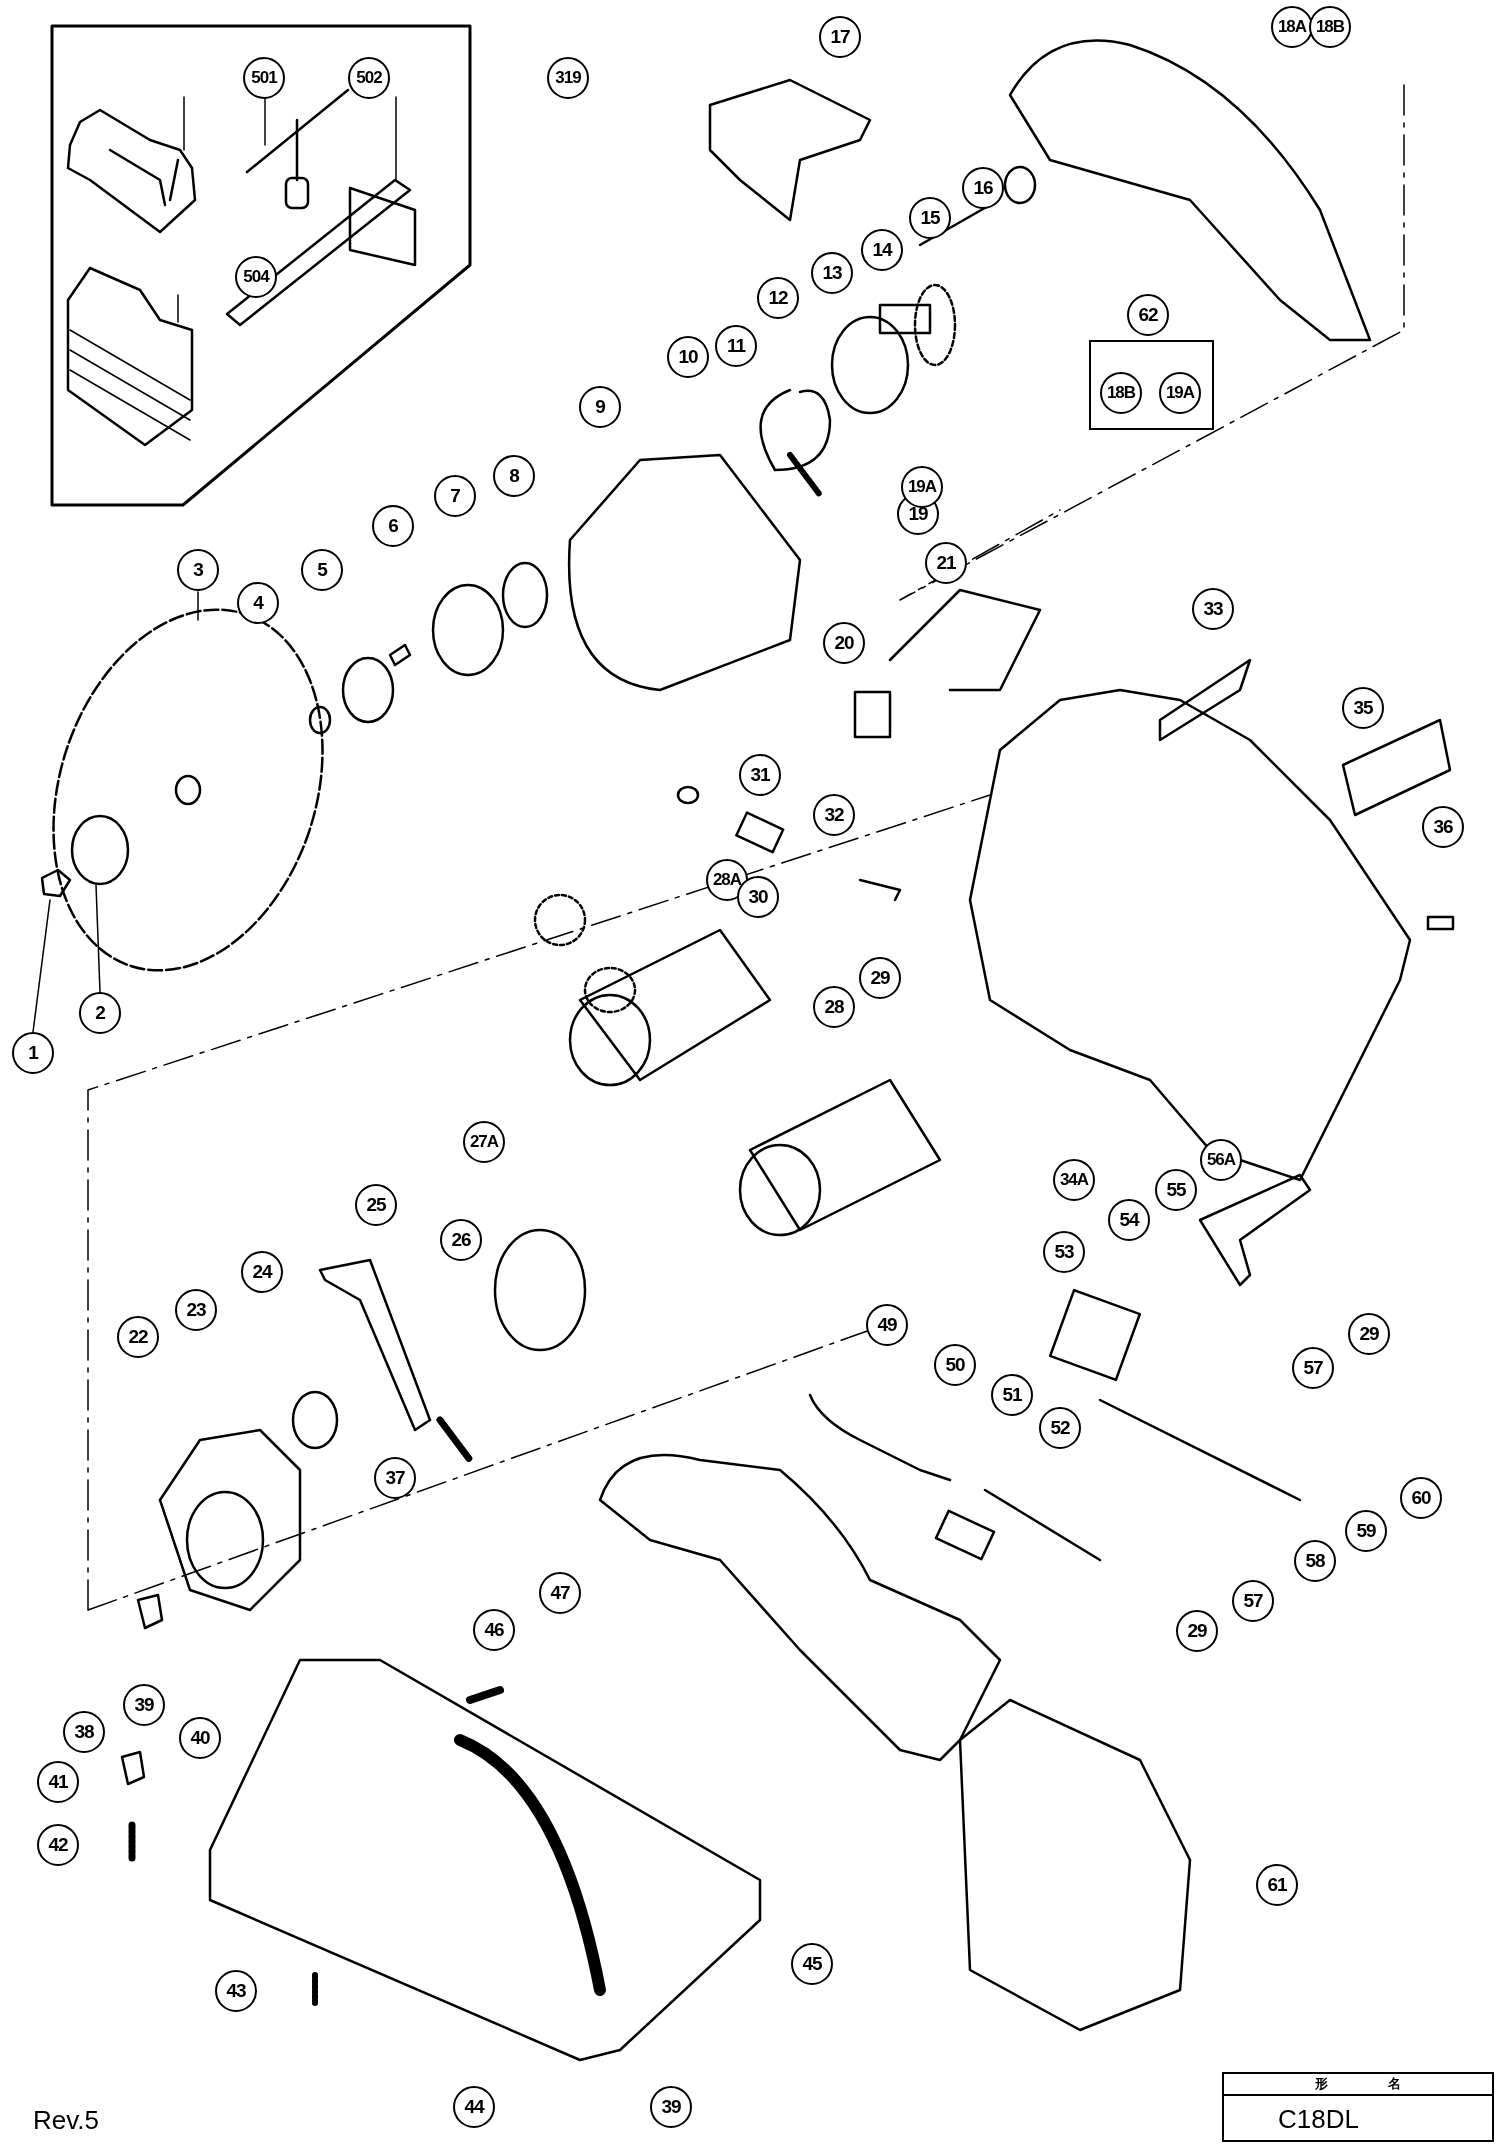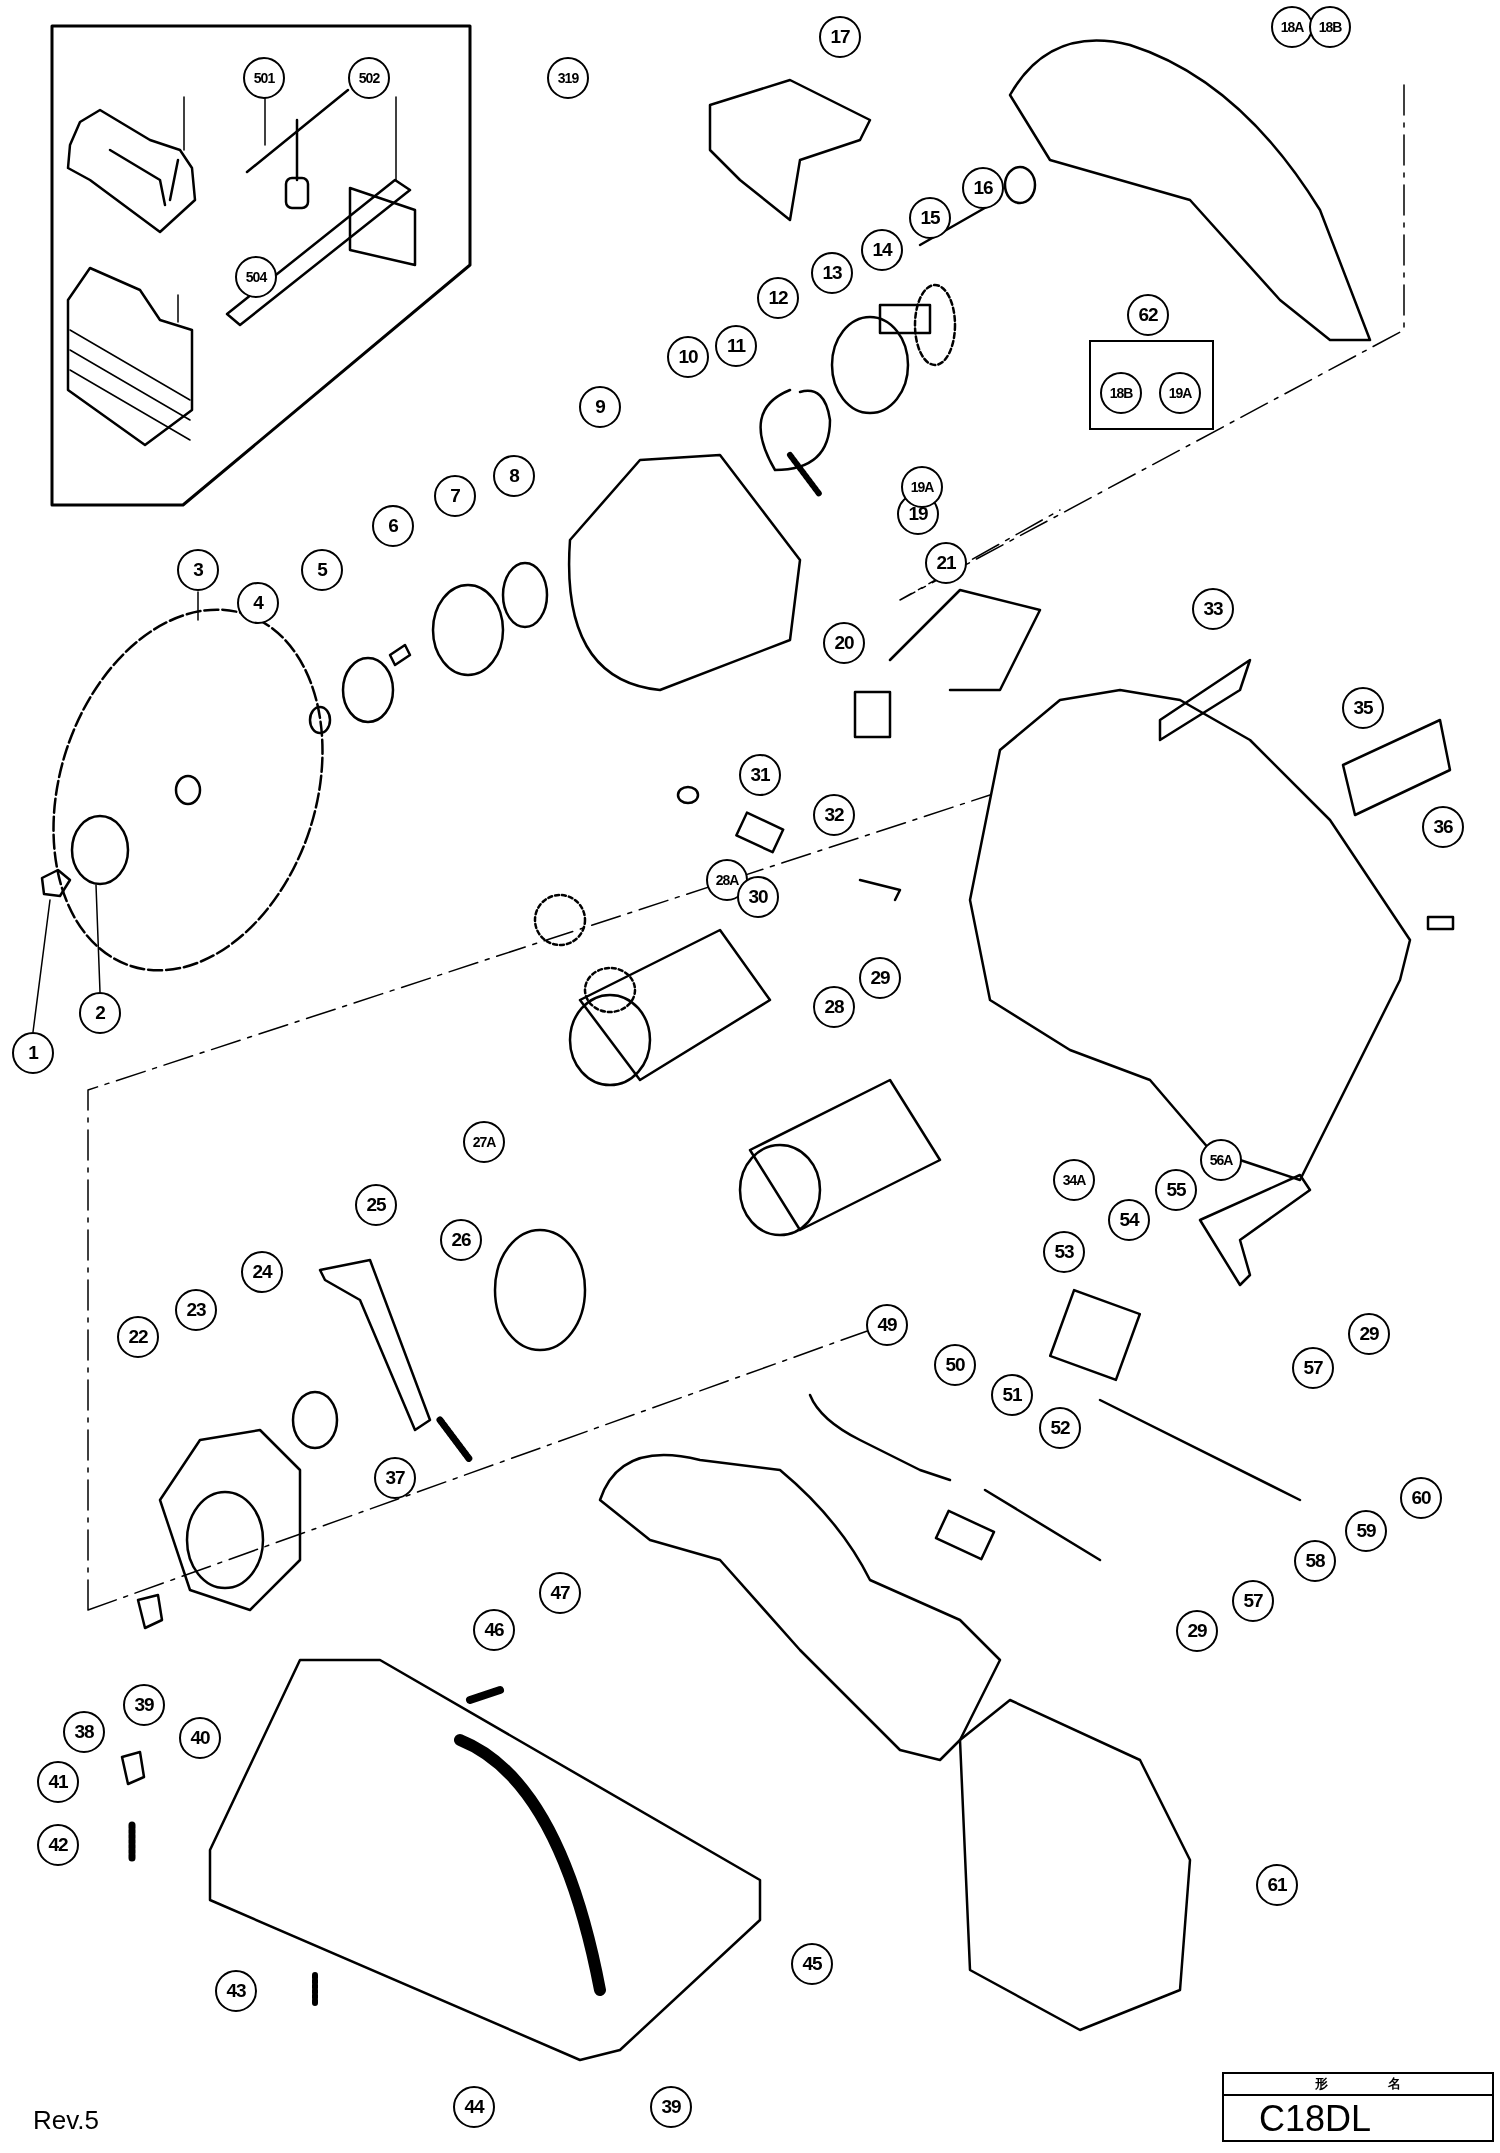--- a/index.html
+++ b/index.html
@@ -3,25 +3,25 @@
 <meta charset="utf-8">
 <style>
   html, body { margin: 0; padding: 0; background: #ffffff; }
   body { width: 1500px; height: 2153px; position: relative; overflow: hidden;
          font-family: "Liberation Sans", sans-serif; color: #000; }
   #diagram { position: absolute; left: 0; top: 0; width: 1500px; height: 2153px; }
   .callout { position: absolute; width: 42px; height: 42px; border: 2px solid #000; border-radius: 50%;
              background: #fff; box-sizing: border-box; display: flex; align-items: center; justify-content: center;
              font-weight: bold; font-size: 19px; letter-spacing: -1px; transform: translate(-50%, -50%);
              font-family: "Liberation Sans", sans-serif; }
-  .callout.wide { font-size: 14px; }
+  .callout.wide { font-size: 17px; }
   .rev { position: absolute; left: 8px; top: 2105px; font-size: 26px; font-family: "Liberation Sans", sans-serif; margin-left: 25px; }
   .title-block { position: absolute; left: 1222px; top: 2072px; width: 272px; height: 70px; border: 2px solid #000; box-sizing: border-box; }
   .tb-header { height: 20px; border-bottom: 2px solid #000; font-size: 13px; font-weight: bold; display: flex; justify-content: center; gap: 60px; align-items: center; }
-  .tb-model { font-size: 36px; padding-left: 35px; line-height: 46px; font-family: "Liberation Sans", sans-serif; }
+  .tb-model { font-size: 26px; padding-left: 54px; line-height: 46px; font-family: "Liberation Sans", sans-serif; }
   .kit-box { position: absolute; left: 1089px; top: 340px; width: 125px; height: 90px; border: 2px solid #000; box-sizing: border-box; }
 </style>
 </head>
 <body>
 
 <svg id="diagram" viewBox="0 0 1500 2153" xmlns="http://www.w3.org/2000/svg">
   <g fill="none" stroke="#000" stroke-width="2.5" stroke-linejoin="round" stroke-linecap="round">
 
     <path d="M52 26 L470 26 L470 265 L183 505 L52 505 Z" stroke-width="3"></path>
 

